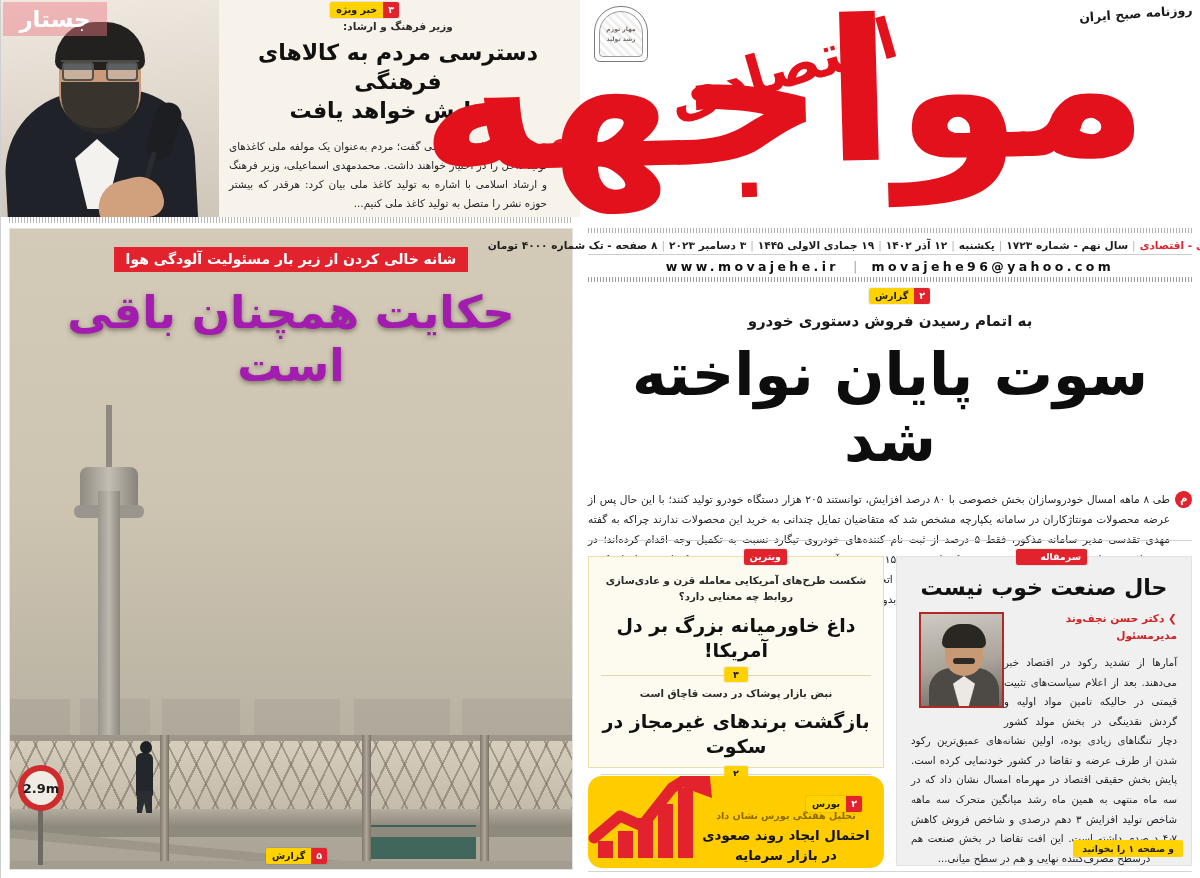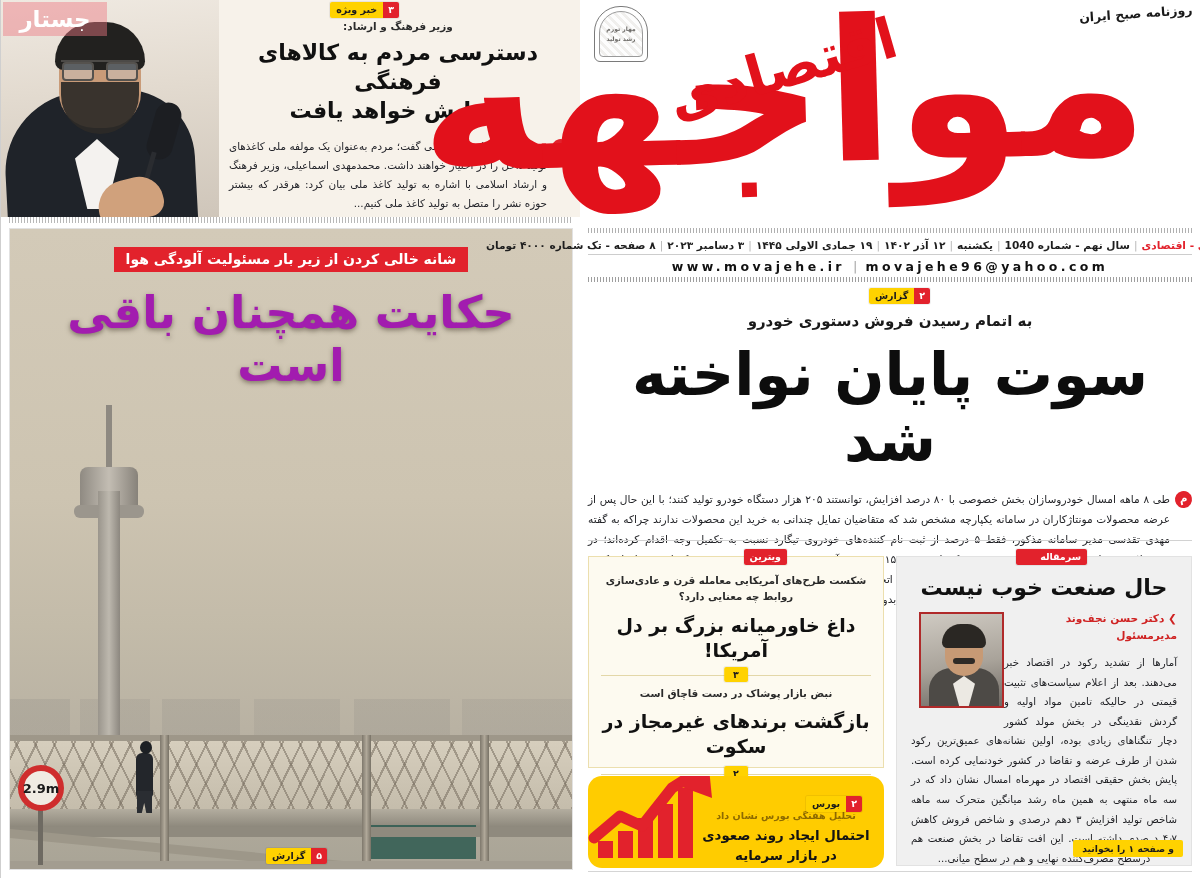--- a/index.html
+++ b/index.html
@@ -367,21 +367,21 @@
     font-size: 10.6px; font-weight: 700; color: #1e1e1e;
     border-bottom: 1px solid #cdcdcd;
     white-space: nowrap;
   }
   #masthead-info .sep { color: #b5b5b5; margin: 0 4px; font-weight: 400; }
   #masthead-info .red { color: #e2222c; }
   #masthead-web {
     position: absolute; left: 8px; right: 8px; top: 256px;
     height: 20px;
     display: flex; align-items: center; justify-content: center;
-    gap: 8px;
+    gap: 14px;
     font-size: 12.5px; font-weight: 700; color: #111;
     direction: ltr; letter-spacing: 3.4px;
   }
   #masthead-web .vbar { color: #b9b9b9; letter-spacing: 0; }
   #masthead-dots {
     position: absolute; left: 8px; right: 8px; top: 277px; height: 5px;
     background: repeating-linear-gradient(90deg,#9e9e9e 0 1px,#fff 1px 3px);
   }
 
   
@@ -660,21 +660,21 @@
       </div>
 
       <div id="masthead-rule"></div>
     </div>
 
     <div id="masthead-info">
       <span class="red">سیاسی - اجتماعی - اقتصادی</span>
         <span class="sep">|</span>
         <span>سال نهم</span>
         <span>&nbsp;-&nbsp;</span>
-        <span>شماره 1040</span>
+        <span>شماره ۱۷۲۳</span>
         <span class="sep">|</span>
         <span>یکشنبه</span>
         <span class="sep">|</span>
         <span>۱۲ آذر ۱۴۰۲</span>
         <span class="sep">|</span>
         <span>۱۹ جمادی الاولی ۱۴۴۵</span>
         <span class="sep">|</span>
         <span>۳ دسامبر ۲۰۲۳</span>
         <span class="sep">|</span>
         <span>۸ صفحه</span>

